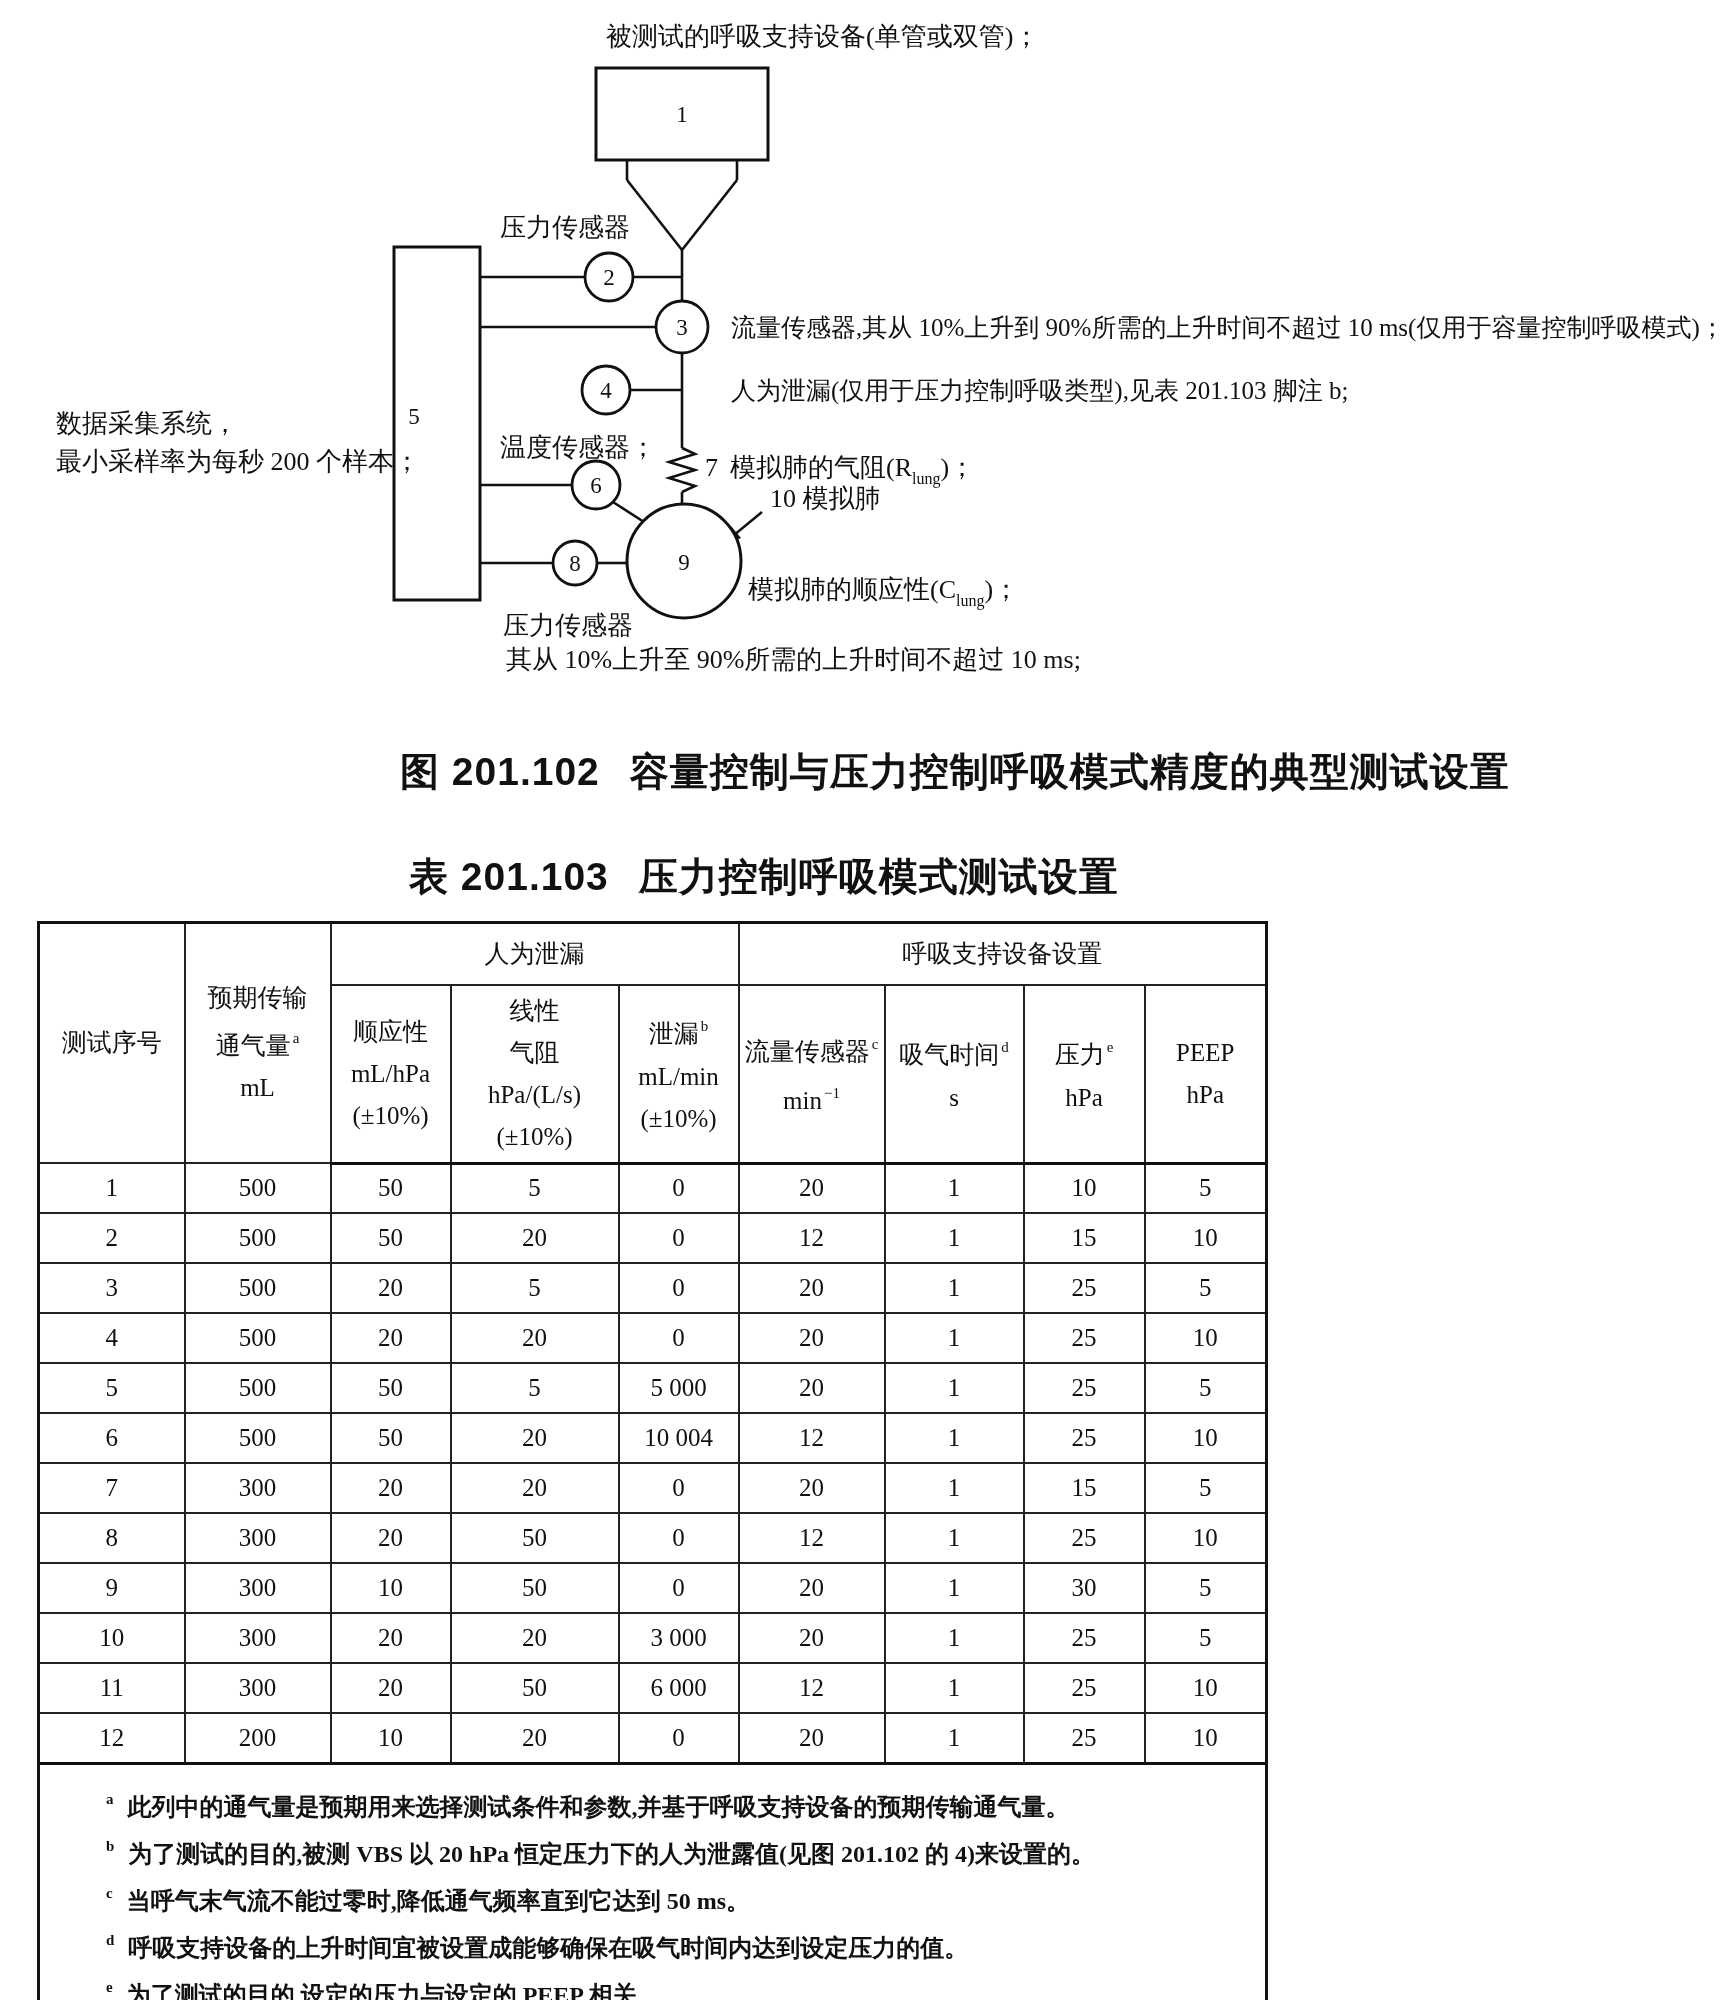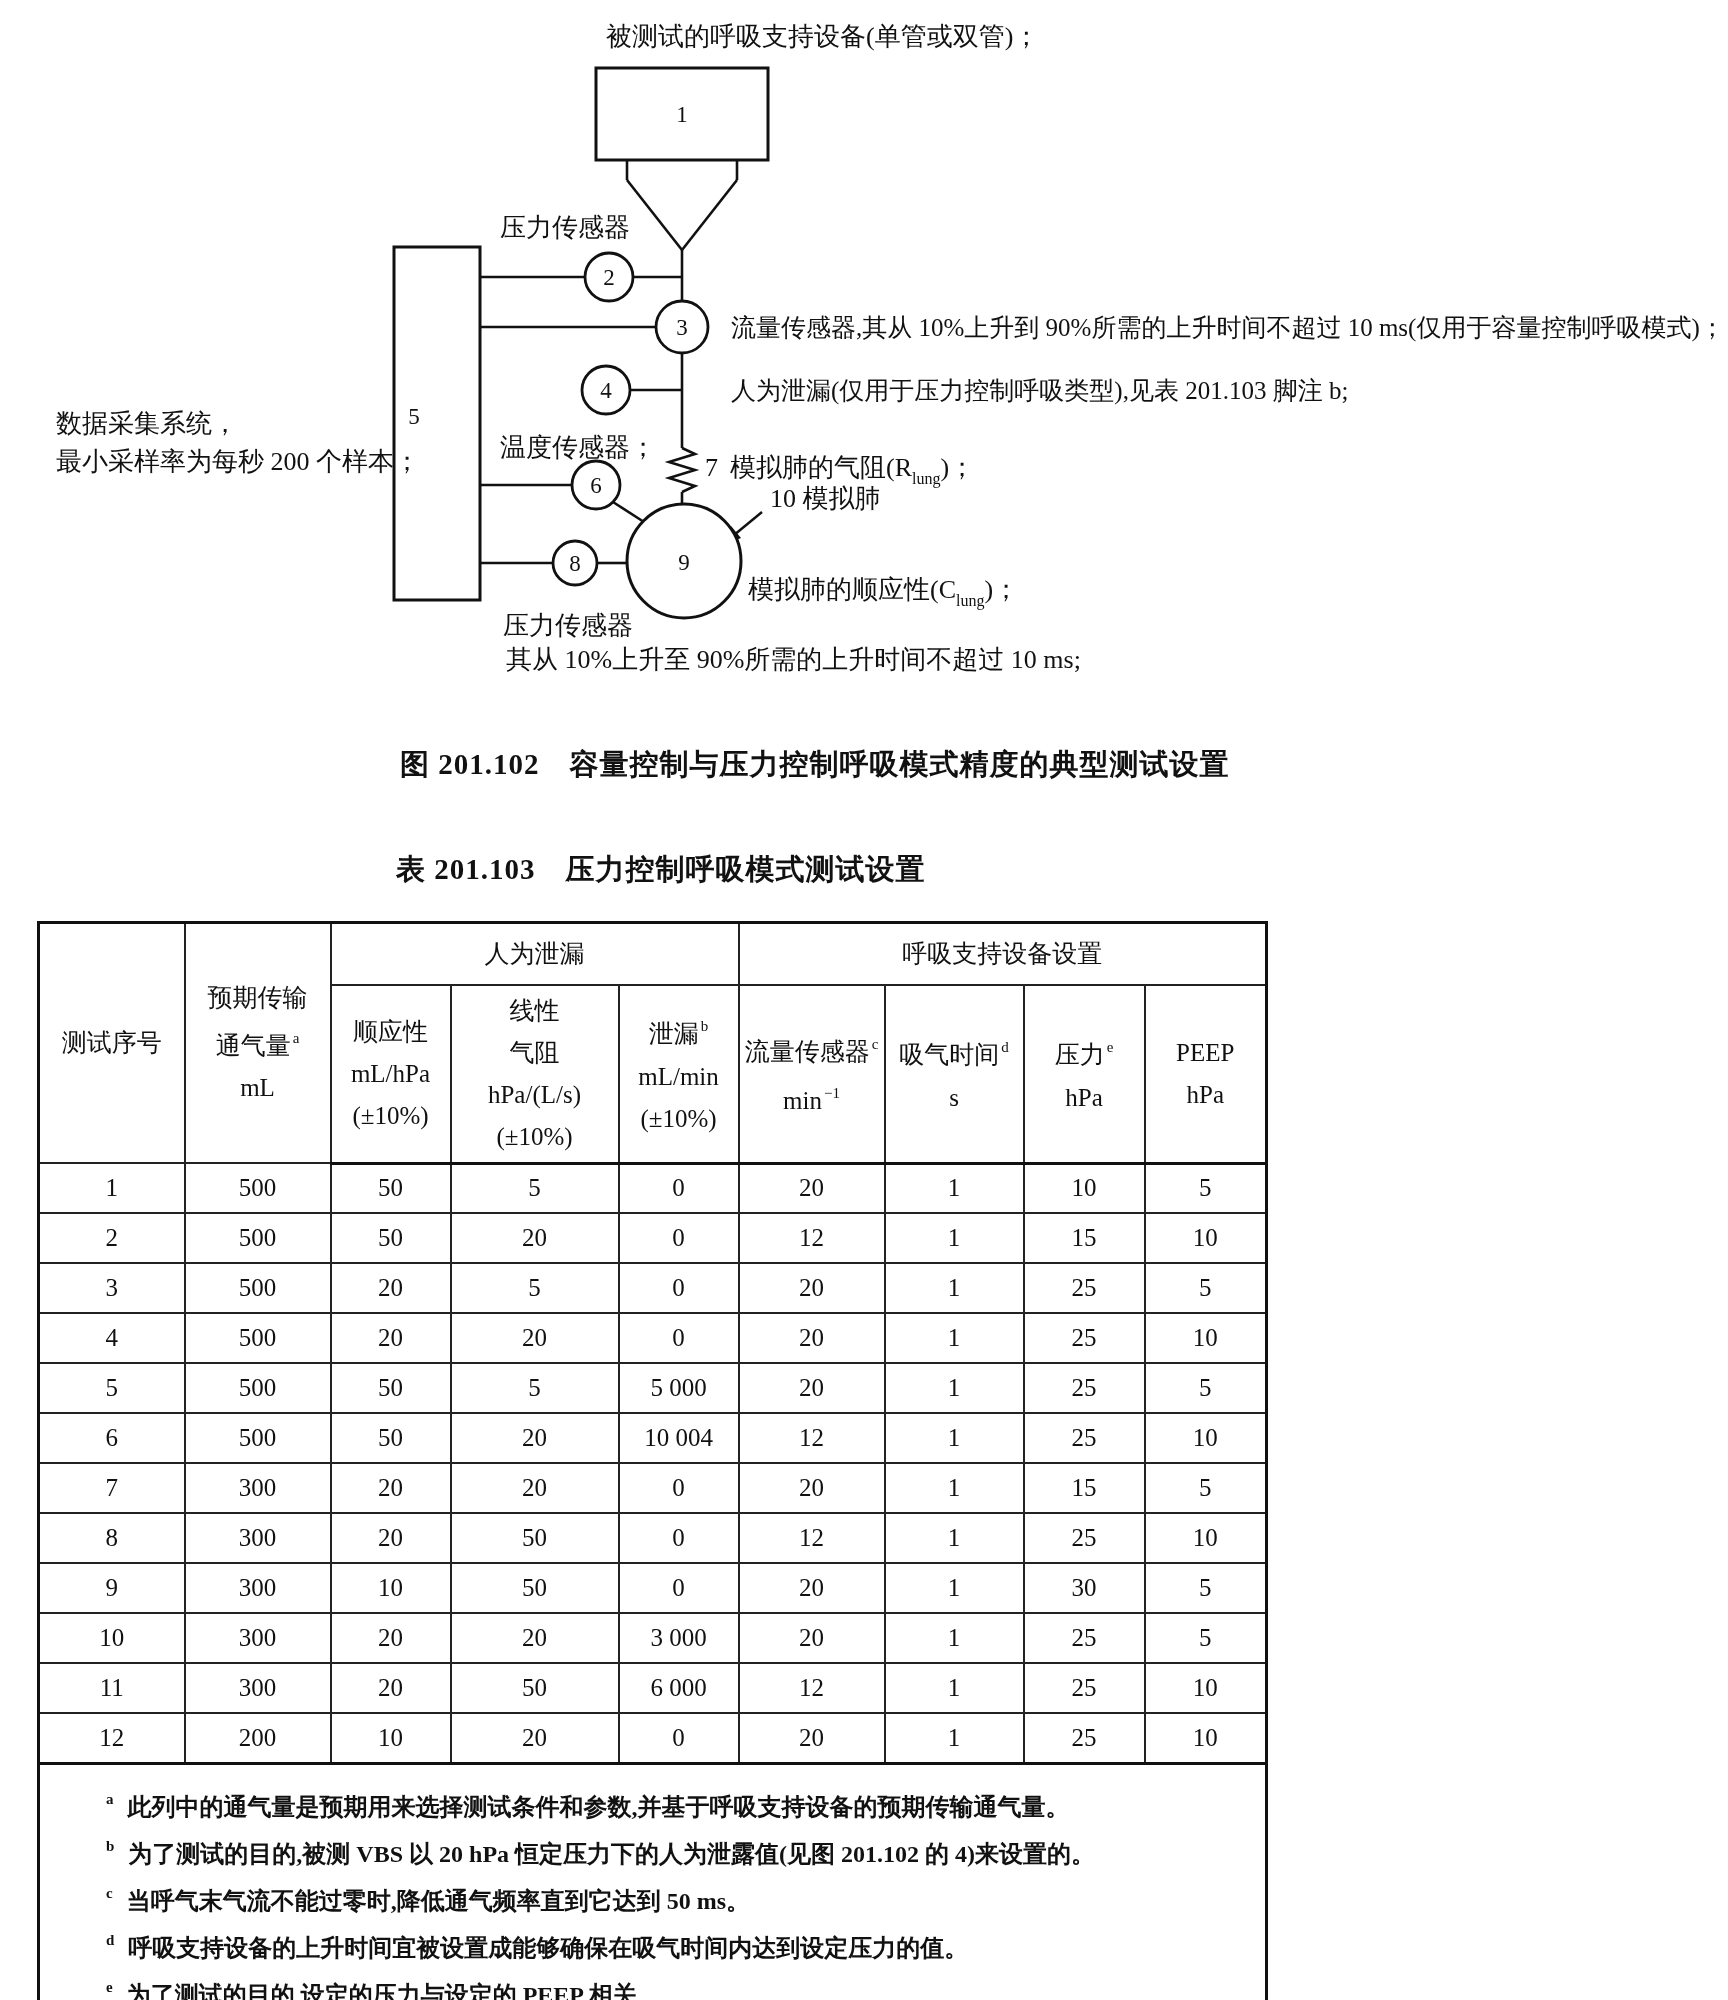--- a/index.html
+++ b/index.html
@@ -3,24 +3,24 @@
 <meta charset="utf-8">
 <style>
   html,body{margin:0;padding:0;background:#ffffff;}
   body{width:1728px;height:2000px;position:relative;font-family:"Liberation Serif","DejaVu Serif",serif;color:#111;}
   #diagram{position:absolute;left:0;top:0;}
   svg text{fill:#111;font-family:"Liberation Serif","DejaVu Serif",serif;}
   .dia-label{font-size:26px;}
   .dia-label-long{font-size:25px;}
   .node-num{font-size:23px;text-anchor:middle;}
   .svgsub{font-size:16px;}
-  .fig-caption,.tbl-caption{position:absolute;font-weight:bold;font-size:29px;letter-spacing:1px;
-    font-family:Liberation Serif, serif;}
+  .fig-caption,.tbl-caption{position:absolute;font-weight:bold;font-size:39px;letter-spacing:1px;
+    font-family:Liberation Sans, sans-serif;}
   .fig-caption{left:400px;top:745px;}
-  .tbl-caption{left:396px;top:850px;}
+  .tbl-caption{left:409px;top:850px;}
   .cap-gap{margin-left:30px;}
   table.main{position:absolute;left:37px;top:921px;width:1228px;border-collapse:collapse;
     table-layout:fixed;border:3px solid #111;}
   th,td{border:2px solid #222;text-align:center;vertical-align:middle;font-weight:normal;
     font-size:25px;padding:0;}
   thead .grp{height:62px;}
   thead .sub th{height:176px;line-height:42px;}
   thead th.span2{line-height:42px;}
   tr.dr{height:50px;}
   tr.subline th{border-bottom:3px solid #111;}

